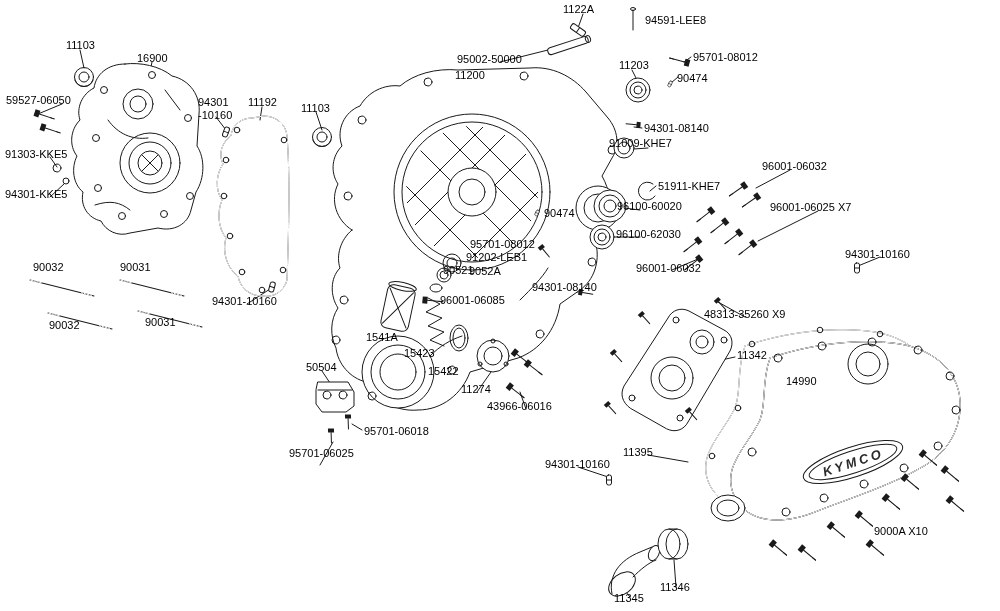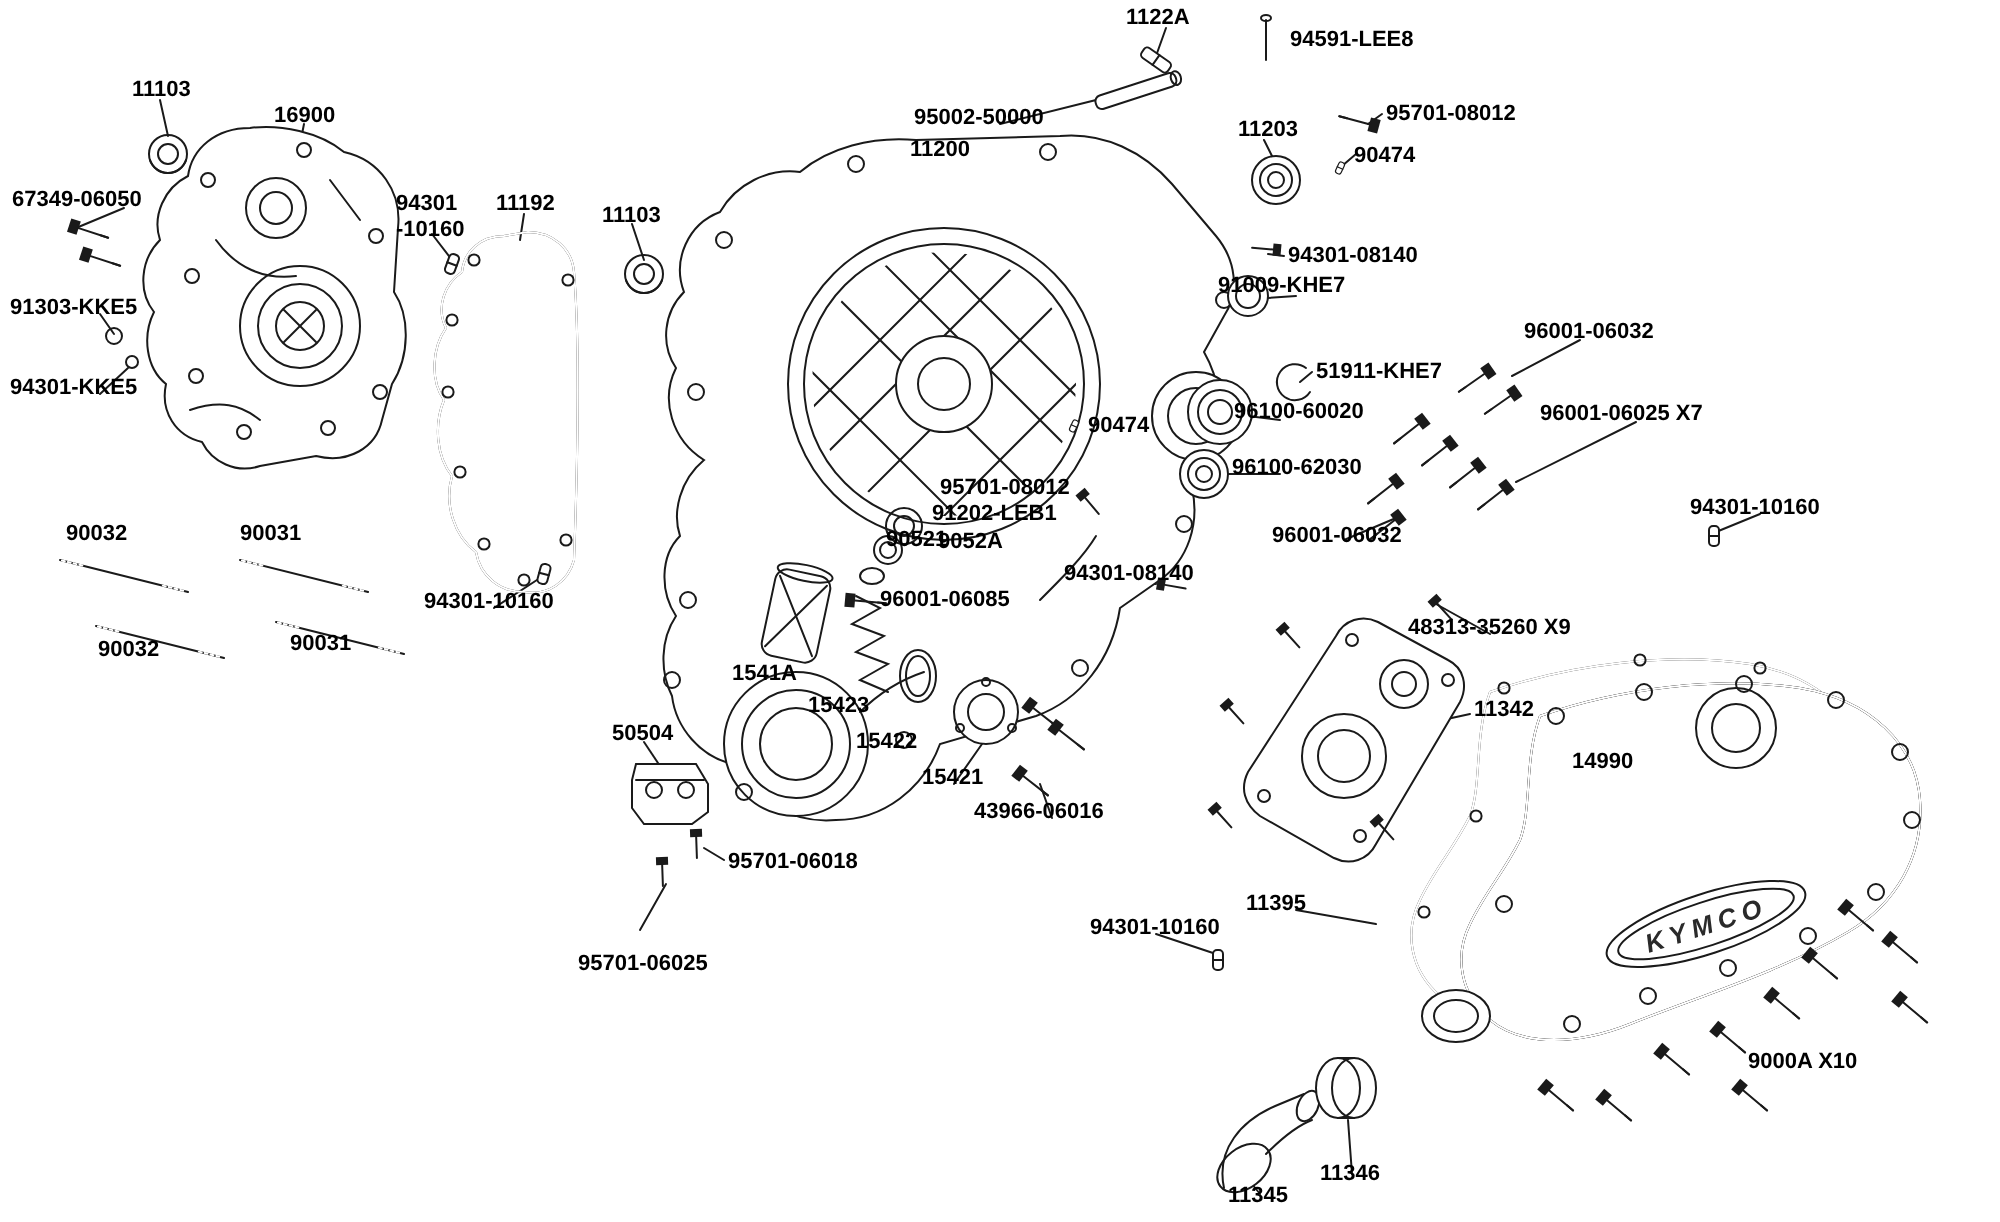--- a/index.html
+++ b/index.html
@@ -4,21 +4,21 @@
 <style>
   html,body{margin:0;padding:0;background:#fff;}
   .stage{position:relative;width:1000px;height:611px;background:#fff;overflow:hidden;
          font-family:"Liberation Sans",sans-serif;}
   #art{position:absolute;left:0;top:0;}
   #art *{stroke:#1a1a1a;fill:none;stroke-width:1;stroke-linecap:round;}
   #art .ld{stroke-width:0.9;}
   #art .wt{stroke:#fff;}
   #art .fw{fill:#fff;}
   #art .fd{fill:#1a1a1a;stroke:none;}
-  .lbl{position:absolute;font-size:11px;font-weight:bold;color:#000;white-space:pre;line-height:1.15;}
+  .lbl{position:absolute;font-size:11px;font-weight:normal;color:#000;white-space:pre;line-height:1.15;}
   #art text{stroke:none;fill:#2a2a2a;font-family:"Liberation Sans",sans-serif;
             font-weight:bold;font-style:italic;letter-spacing:3px;font-size:13px;}
 </style>
 </head>
 <body>
 
 <div class="stage">
 
 <svg id="art" width="1000" height="611" viewBox="0 0 1000 611">
   <defs>
@@ -374,21 +374,21 @@
 
   <div class="lbl" style="left:563px;top:3px">1122A</div>
   <div class="lbl" style="left:645px;top:14px">94591-LEE8</div>
   <div class="lbl" style="left:66px;top:39px">11103</div>
   <div class="lbl" style="left:137px;top:52px">16900</div>
   <div class="lbl" style="left:457px;top:53px">95002-50000</div>
   <div class="lbl" style="left:619px;top:59px">11203</div>
   <div class="lbl" style="left:693px;top:51px">95701-08012</div>
   <div class="lbl" style="left:455px;top:69px">11200</div>
   <div class="lbl" style="left:677px;top:72px">90474</div>
-  <div class="lbl" style="left:6px;top:94px">67349-06050</div>
+  <div class="lbl" style="left:6px;top:94px">59527-06050</div>
   <div class="lbl" style="left:198px;top:96px">94301
 -10160</div>
   <div class="lbl" style="left:248px;top:96px">11192</div>
   <div class="lbl" style="left:301px;top:102px">11103</div>
   <div class="lbl" style="left:644px;top:122px">94301-08140</div>
   <div class="lbl" style="left:609px;top:137px">91009-KHE7</div>
   <div class="lbl" style="left:5px;top:148px">91303-KKE5</div>
   <div class="lbl" style="left:762px;top:160px">96001-06032</div>
   <div class="lbl" style="left:658px;top:180px">51911-KHE7</div>
   <div class="lbl" style="left:5px;top:188px">94301-KKE5</div>
@@ -409,22 +409,22 @@
   <div class="lbl" style="left:440px;top:294px">96001-06085</div>
   <div class="lbl" style="left:49px;top:319px">90032</div>
   <div class="lbl" style="left:145px;top:316px">90031</div>
   <div class="lbl" style="left:704px;top:308px">48313-35260 X9</div>
   <div class="lbl" style="left:366px;top:331px">1541A</div>
   <div class="lbl" style="left:404px;top:347px">15423</div>
   <div class="lbl" style="left:737px;top:349px">11342</div>
   <div class="lbl" style="left:428px;top:365px">15422</div>
   <div class="lbl" style="left:306px;top:361px">50504</div>
   <div class="lbl" style="left:786px;top:375px">14990</div>
-  <div class="lbl" style="left:461px;top:383px">15421</div>
+  <div class="lbl" style="left:461px;top:383px">11274</div>
   <div class="lbl" style="left:487px;top:400px">43966-06016</div>
   <div class="lbl" style="left:364px;top:425px">95701-06018</div>
   <div class="lbl" style="left:623px;top:446px">11395</div>
   <div class="lbl" style="left:545px;top:458px">94301-10160</div>
-  <div class="lbl" style="left:289px;top:476px">95701-06025</div>
+  <div class="lbl" style="left:289px;top:447px">95701-06025</div>
   <div class="lbl" style="left:874px;top:525px">9000A X10</div>
   <div class="lbl" style="left:660px;top:581px">11346</div>
   <div class="lbl" style="left:614px;top:592px">11345</div>
 </div>
 
 </body></html>

